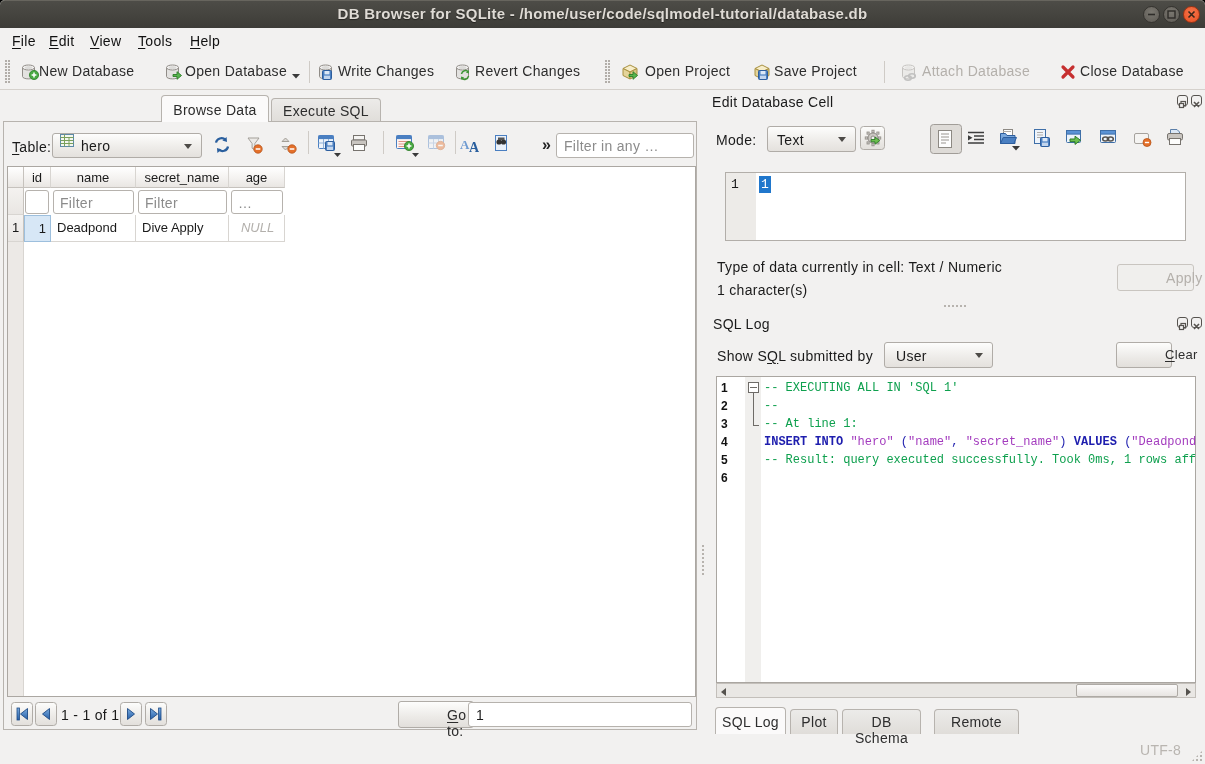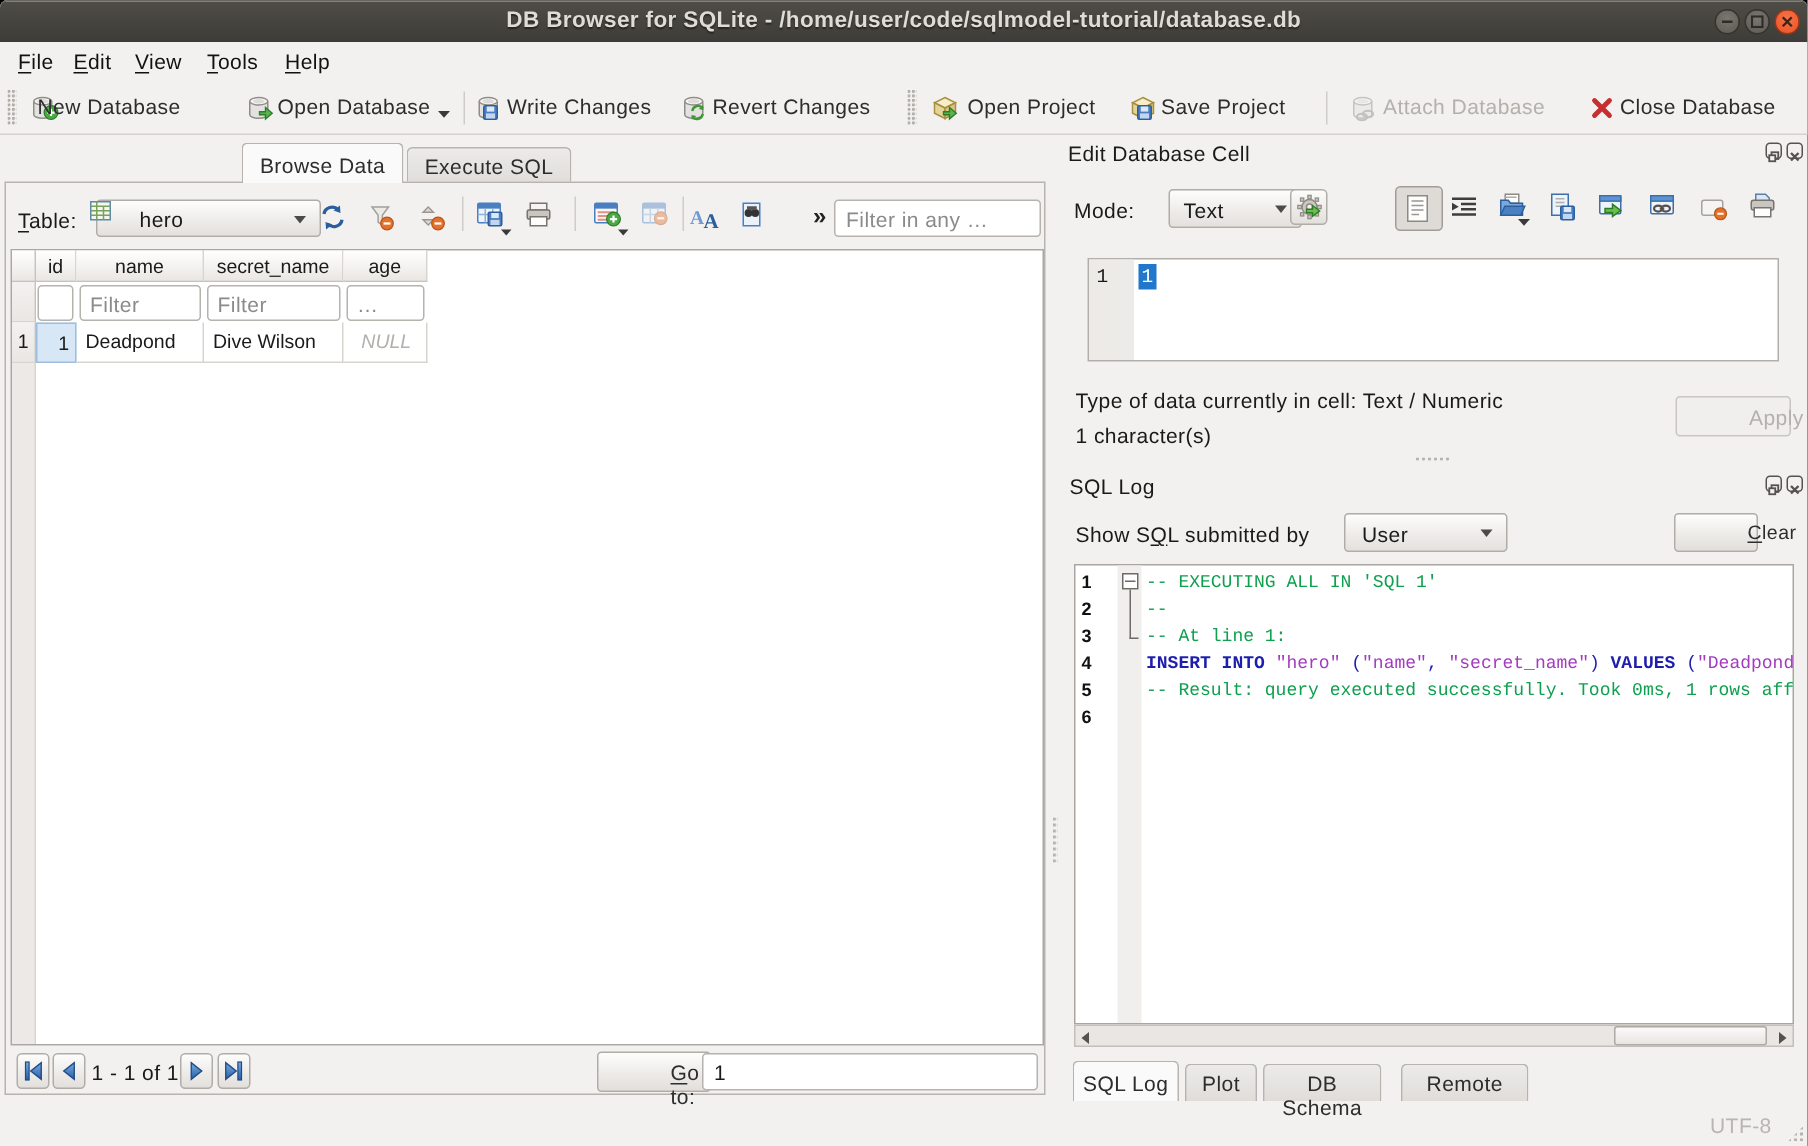--- a/index.html
+++ b/index.html
@@ -32,21 +32,21 @@
 .tsep { top:61px; width:1px; height:22px; background:#cfcbc6; }
 
 
 .tab { position:absolute; border:1px solid #b7b3ae; border-bottom:none; border-radius:4px 4px 0 0;
   background:linear-gradient(#ecebe9,#e0ddd9); text-align:center; font-size:14px; color:#2d2d2d; }
 .tab.active { background:#fbfafa; }
 #tabpane { left:3px; top:121px; width:694px; height:609px; border:1px solid #b7b3ae; background:#f2f1f0; }
 
 
 .input { position:absolute; background:#fff; border:1px solid #b6b2ad; border-radius:3px; }
-.combo { position:absolute; background:linear-gradient(#fdfdfc,#edebe8 60%,#e4e1dd); border:1px solid #b0aca7; border-radius:3px;margin-left:12px; }
+.combo { position:absolute; background:linear-gradient(#fdfdfc,#edebe8 60%,#e4e1dd); border:1px solid #b0aca7; border-radius:3px; }
 .combo .arrow { position:absolute; right:9px; top:50%; margin-top:-2px; width:0; height:0;
   border-left:4px solid transparent; border-right:4px solid transparent; border-top:5px solid #4d4b47; }
 .btn { position:absolute; background:linear-gradient(#fdfdfc,#eceae7 60%,#e2dfdb); border:1px solid #b0aca7; border-radius:3px;
   text-align:left; color:#2d2d2d;padding-left:48px; }
 .btn.dis { background:#f0efed; border:1px solid #c9c5c0; color:#b4b0ab; }
 .gray { color:#8b8b8b; }
 
 
 #grid { left:7px; top:166px; width:689px; height:531px; background:#fff; border:1px solid #aba7a2; }
 .hcell { position:absolute; background:linear-gradient(#ffffff,#f4f2f0 55%,#e9e6e3); border-right:1px solid #d8d5d1; border-bottom:1px solid #c6c2bd;
@@ -161,21 +161,21 @@
     <g opacity="0.45">
         <use href="#cyl" x="901" y="10"></use>
       <ellipse cx="908" cy="24" rx="3.4" ry="2.2" fill="none" stroke="#888" stroke-width="1.4"></ellipse>
       <ellipse cx="912" cy="22" rx="3.4" ry="2.2" fill="none" stroke="#888" stroke-width="1.4"></ellipse>
     </g>
 
     <g transform="translate(1060,10)" stroke="#c62f2f" stroke-width="3.2" stroke-linecap="round">
       <path d="M3 3 L13 13 M13 3 L3 13"></path>
     </g>
   </svg>
-  <div class="tb-label abs" style="left:25px;">New Database</div>
+  <div class="tb-label abs" style="left:39px;">New Database</div>
   <div class="tb-label abs" style="left:185px;">Open Database</div>
   <div class="tsep abs" style="left:309px;"></div>
   <div class="tb-label abs" style="left:338px;">Write Changes</div>
   <div class="tb-label abs" style="left:475px;">Revert Changes</div>
   <div class="handle abs" style="left:605px;"></div>
   <div class="tb-label abs" style="left:645px;">Open Project</div>
   <div class="tb-label abs" style="left:774px;">Save Project</div>
   <div class="tsep abs" style="left:884px;"></div>
   <div class="tb-label abs dis" style="left:922px;">Attach Database</div>
   <div class="tb-label abs" style="left:1080px;">Close Database</div>
@@ -286,21 +286,21 @@
       <span class="abs gray" style="left:6px; top:4px;">Filter</span>
     </div>
   <div class="input" style="left:231px; top:190px; width:52px; height:24px;">
       <span class="abs gray" style="left:6px; top:4px;">…</span>
     </div>
 
   <div class="abs" style="left:8px; top:242px; width:16px; height:454px; background:#ece9e6; border-right:1px solid #d8d5d1;"></div>
   <div class="rowhdr" style="left:8px; top:215px; width:16px; height:27px;">1</div>
   <div class="cell" style="left:24px; top:215px; width:27px; height:27px; background:#d7e7f6; border:1px solid #9dbfdd; text-align:right;">1</div>
   <div class="cell" style="left:51px; top:215px; width:85px; height:27px;">Deadpond</div>
-  <div class="cell" style="left:136px; top:215px; width:93px; height:27px;">Dive Wilson</div>
+  <div class="cell" style="left:136px; top:215px; width:93px; height:27px;">Dive Apply</div>
   <div class="cell" style="left:229px; top:215px; width:56px; height:27px; color:#b3b0ac; font-style:italic; text-align:center;">NULL</div>
 
   <svg id="nav-icons" class="abs" style="left:0;top:700px;" width="700" height="30">
     <defs>
       <linearGradient id="btngrad" x1="0" y1="0" x2="0" y2="1">
         <stop offset="0" stop-color="#fdfdfc"></stop>
           <stop offset="0.6" stop-color="#eceae7"></stop>
           <stop offset="1" stop-color="#e2dfdb"></stop>
       </linearGradient>
       <g id="navbtn">

